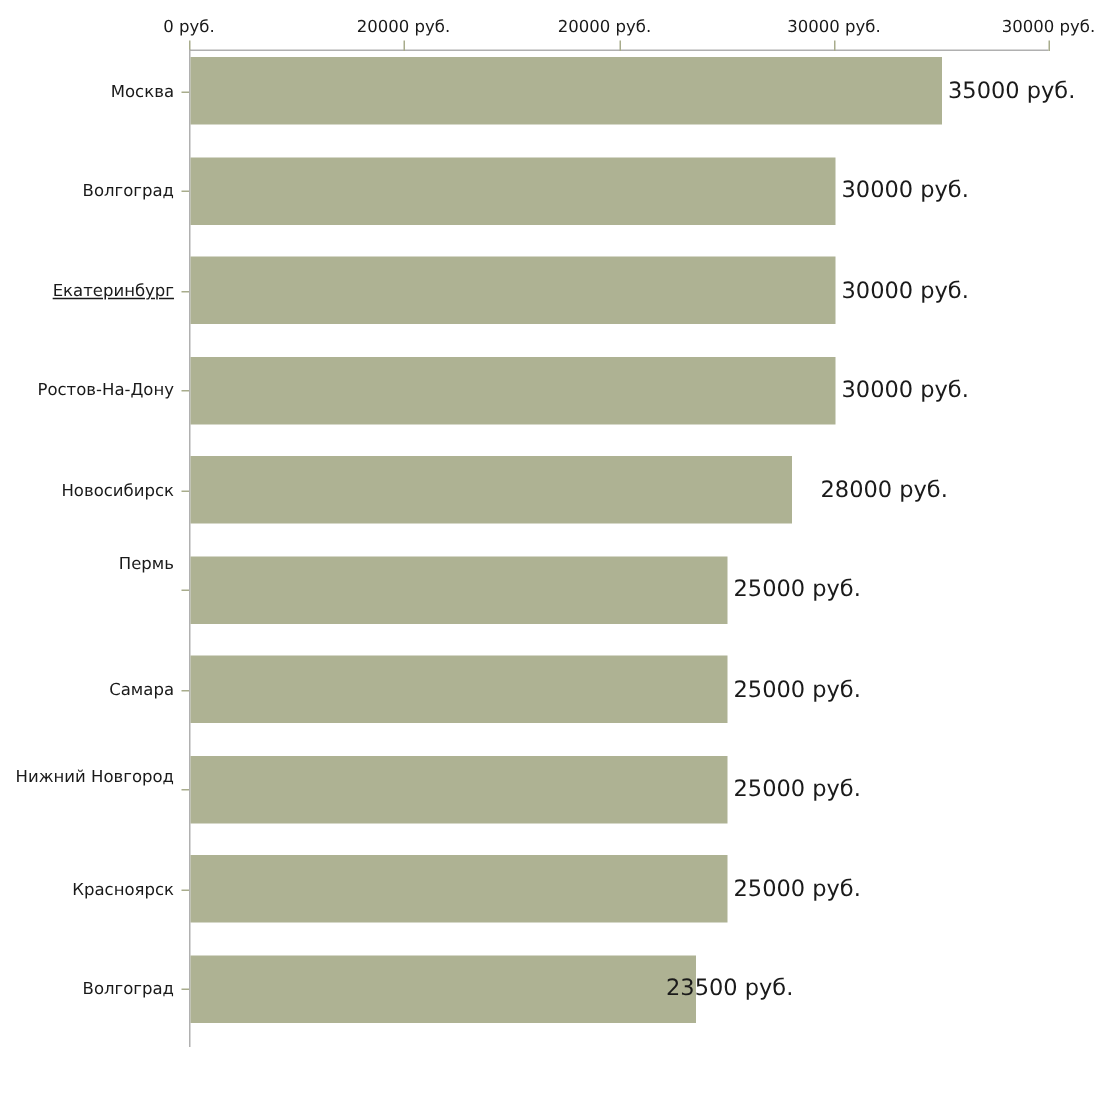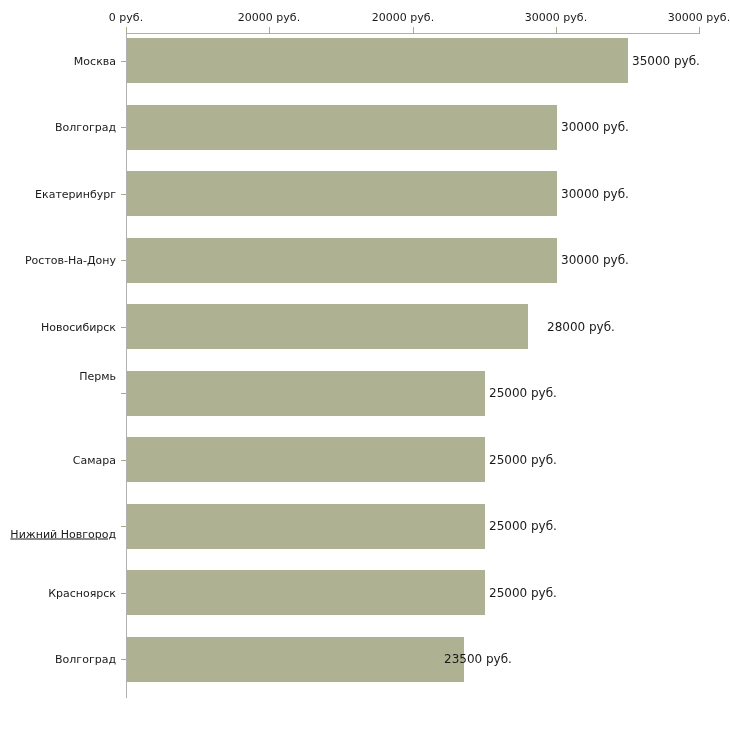--- a/index.html
+++ b/index.html
@@ -77,21 +77,21 @@
 
   
   .bar {
     position: absolute;
     left: 127px;
     height: 45px;
     background: #aeb293;
   }
   .bar-value-label {
     position: absolute;
-    font-size: 12px;
+    font-size: 15px;
     line-height: 11px;
     color: #1a1a1a;
     white-space: nowrap;
     transform: translateY(-50%);
   }
 </style>
 </head>
 <body>
 
 <div id="chart-root">
@@ -120,26 +120,26 @@
       <div class="y-tick" style="top: 393px;"></div>
       <div class="y-tick" style="top: 460px;"></div>
       <div class="y-tick" style="top: 526px;"></div>
       <div class="y-tick" style="top: 593px;"></div>
       <div class="y-tick" style="top: 659px;"></div>
     </div>
 
   <div id="cat-labels">
       <div class="y-cat-label" style="top: 61px;">Москва</div>
       <div class="y-cat-label" style="top: 127px;">Волгоград</div>
-      <div class="y-cat-label" style="top: 194px;">Екатеринбург</div>
+      <div class="y-cat-label" style="top: 194px; text-decoration: underline;">Екатеринбург</div>
       <div class="y-cat-label" style="top: 260px;">Ростов-На-Дону</div>
       <div class="y-cat-label" style="top: 327px;">Новосибирск</div>
       <div class="y-cat-label" style="top: 376px;">Пермь</div>
       <div class="y-cat-label" style="top: 460px;">Самара</div>
-      <div class="y-cat-label" style="top: 534px; text-decoration: underline;">Нижний Новгород</div>
+      <div class="y-cat-label" style="top: 518px;">Нижний Новгород</div>
       <div class="y-cat-label" style="top: 593px;">Красноярск</div>
       <div class="y-cat-label" style="top: 659px;">Волгоград</div>
     </div>
 
   <div id="bars">
       <div class="bar" title="Москва: 35000 руб." style="top: 38px; width: 501px; background: rgb(174, 178, 147);"></div>
       <div class="bar-value-label" style="left: 632px; top: 61px;">35000 руб.</div>
       <div class="bar" title="Красноярск: 30000 руб." style="top: 105px; width: 430px; background: rgb(174, 178, 147);"></div>
       <div class="bar-value-label" style="left: 561px; top: 127px;">30000 руб.</div>
       <div class="bar" title="Екатеринбург: 30000 руб." style="top: 171px; width: 430px; background: rgb(174, 178, 147);"></div>

